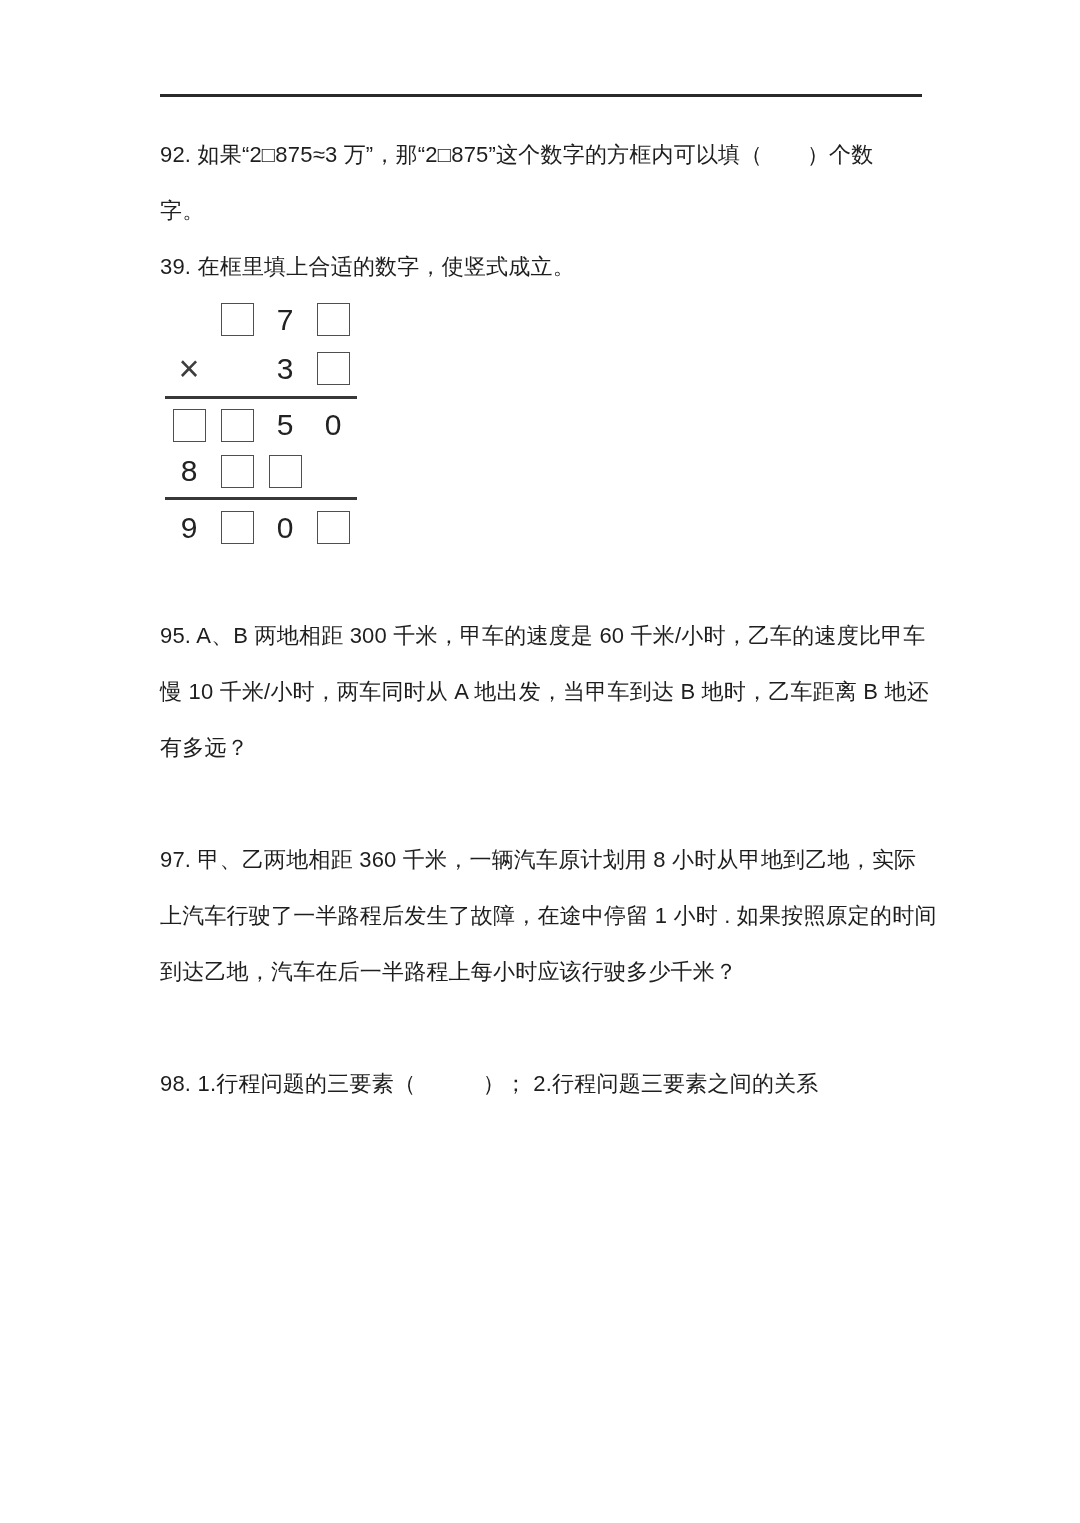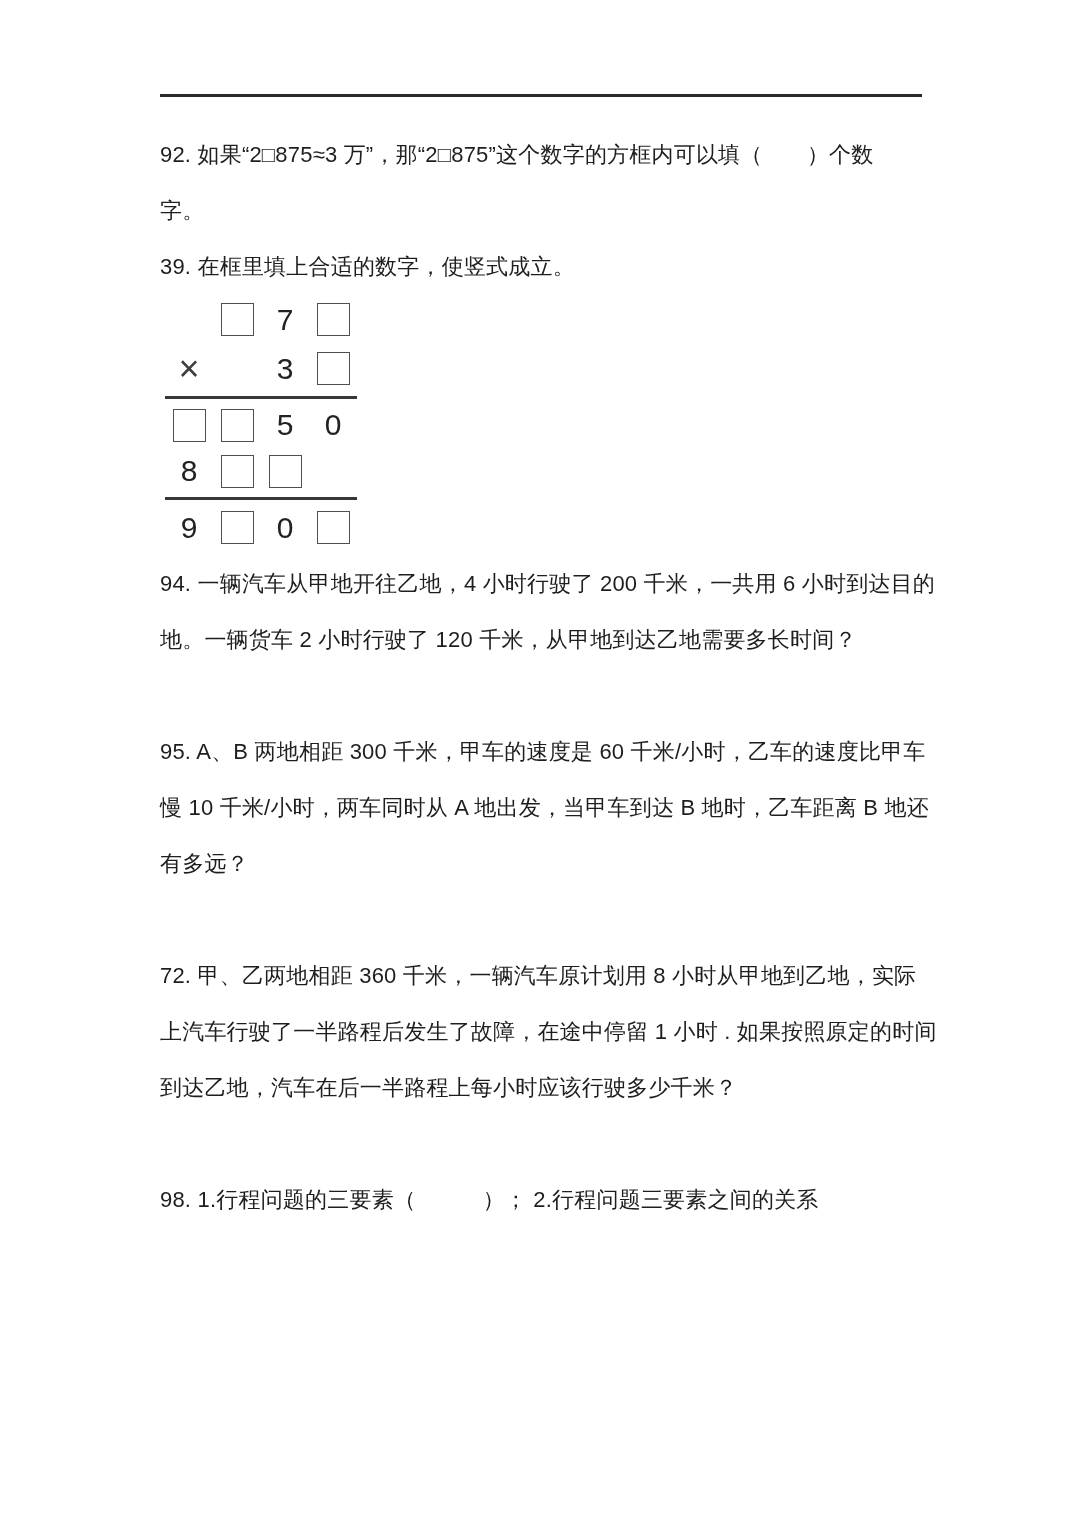--- a/index.html
+++ b/index.html
@@ -161,33 +161,29 @@
             <span class="mbox"></span>
           </div>
           <div class="mult-cell">
             <span class="mdigit">0</span>
           </div>
           <div class="mult-cell">
             <span class="mbox"></span>
           </div>
         </div>
       </div>
-      <div class="problem">
-        <div class="line">94. 一辆汽车从甲地开往乙地，4 小时行驶了 200 千米，一共用 6 小时到达目的</div>
-        <div class="line">地。一辆货车 2 小时行驶了 120 千米，从甲地到达乙地需要多长时间？</div>
-      </div>
       <div class="problem spaced">
         <div class="line">95. A、B 两地相距 300 千米，甲车的速度是 60 千米/小时，乙车的速度比甲车</div>
         <div class="line">慢 10 千米/小时，两车同时从 A 地出发，当甲车到达 B 地时，乙车距离 B 地还</div>
         <div class="line">有多远？</div>
       </div>
       <div class="problem spaced">
       </div>
       <div class="problem spaced">
-        <div class="line">72. 甲、乙两地相距 360 千米，一辆汽车原计划用 8 小时从甲地到乙地，实际</div>
+        <div class="line">97. 甲、乙两地相距 360 千米，一辆汽车原计划用 8 小时从甲地到乙地，实际</div>
         <div class="line">上汽车行驶了一半路程后发生了故障，在途中停留 1 小时 . 如果按照原定的时间</div>
         <div class="line">到达乙地，汽车在后一半路程上每小时应该行驶多少千米？</div>
       </div>
       <div class="problem spaced">
         <div class="line">98. 1.行程问题的三要素（　　　）；  2.行程问题三要素之间的关系</div>
       </div>
     </div>
 </div>
 
 </body></html>

